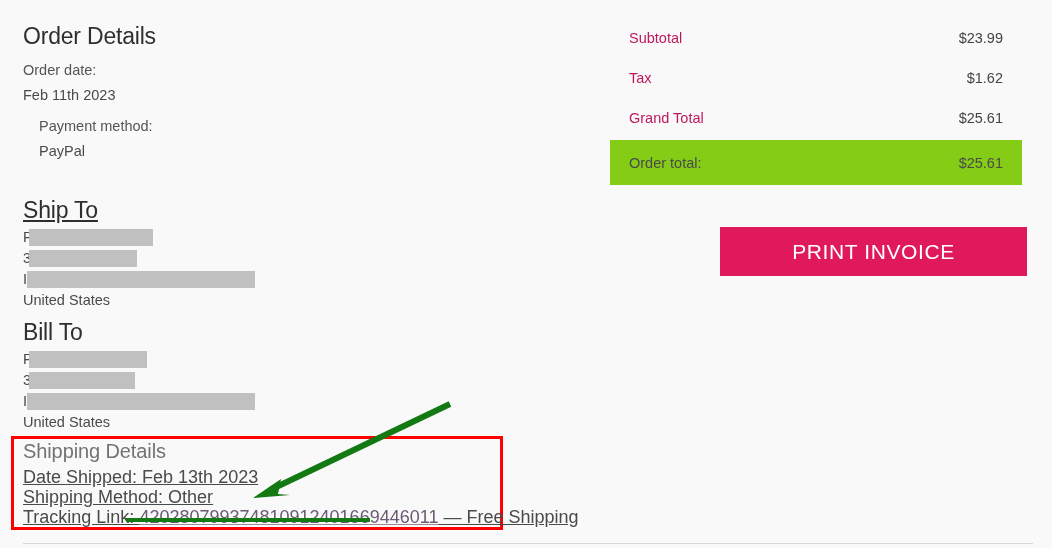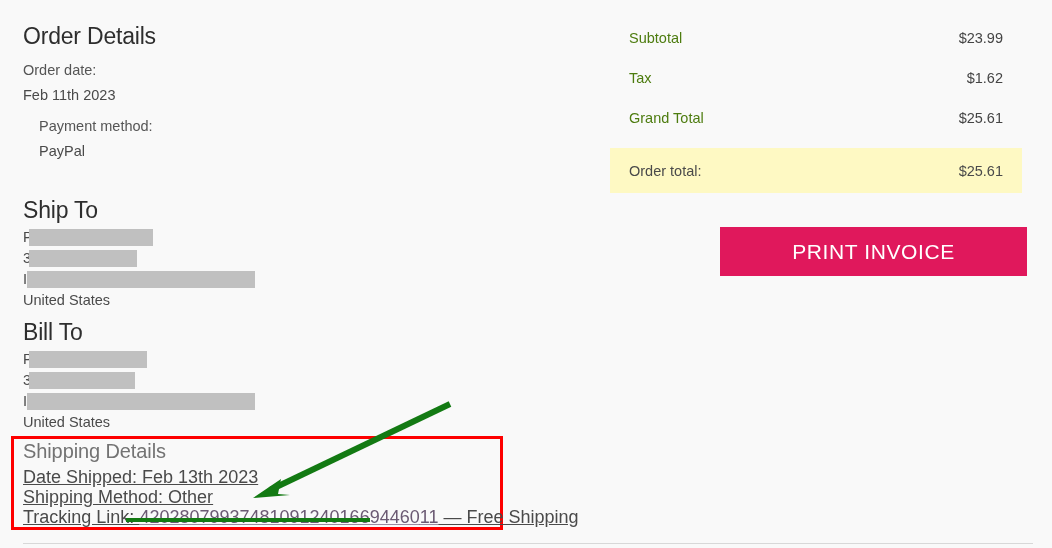--- a/index.html
+++ b/index.html
@@ -65,21 +65,21 @@
     white-space: nowrap;
   }
   .kv-value { color: #4a4a4a; }
 
   .pay-block {
     position: absolute;
     left: 16px;
     top: 114px;
   }
 
-  .ship-to-title { position: absolute; left: 0; top: 197px; }
+  .ship-to-title { position: absolute; left: 0; top: 197px; text-decoration: underline; }
   .bill-to-title { position: absolute; left: 0; top: 319px; }
 
   .addr-block { position: absolute; left: 0; }
   .addr-ship { top: 227px; }
   .addr-bill { top: 349px; }
 
   .addr-line {
     font-size: 14.5px;
     line-height: 21px;
     color: #4a4a4a;
@@ -169,31 +169,31 @@
   .total-row {
     display: flex;
     justify-content: space-between;
     align-items: center;
     height: 40px;
     padding: 0 19px;
     box-sizing: border-box;
   }
   .total-label {
     font-size: 14.5px;
-    color: #4d7c0f;
+    color: #be185d;
   }
   .total-amount {
     font-size: 14.5px;
     color: #444;
     text-align: center;
   }
   .order-total-row {
-    background: #fef9c3;
+    background: #84cc16;
     height: 45px;
-    margin-top: 10px;
+    margin-top: 2px;
   }
   .order-total-row .total-label,
   .order-total-row .total-amount {
     color: #4a4a4a;
   }
 
   .print-btn {
     position: absolute;
     left: 110px;
     top: 227px;

